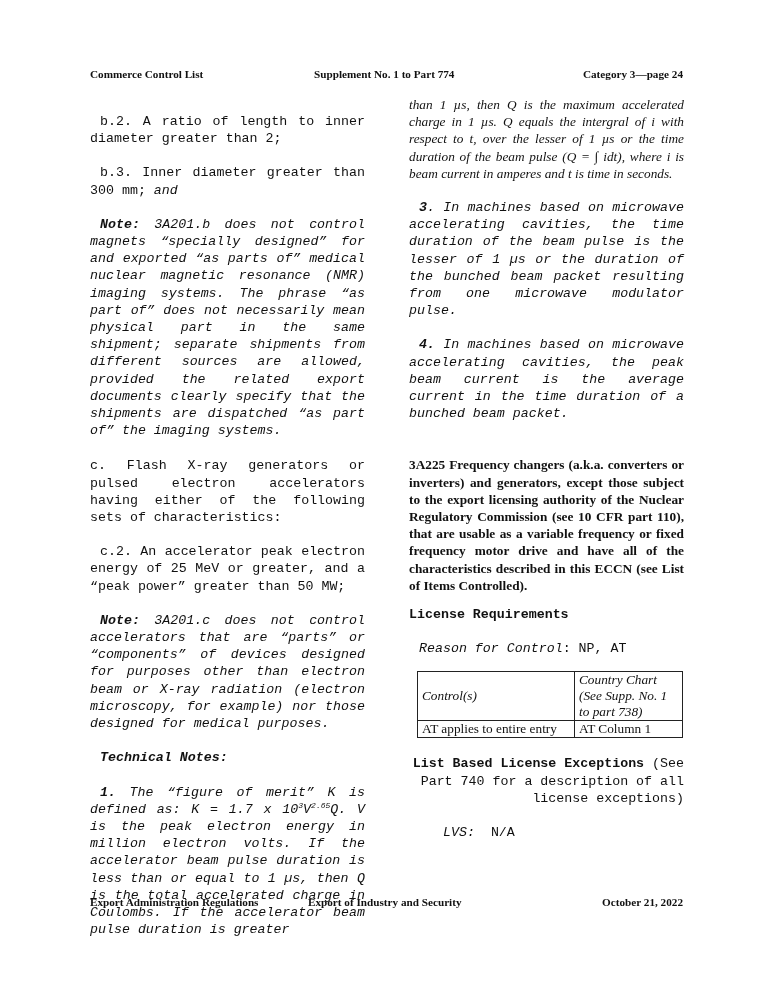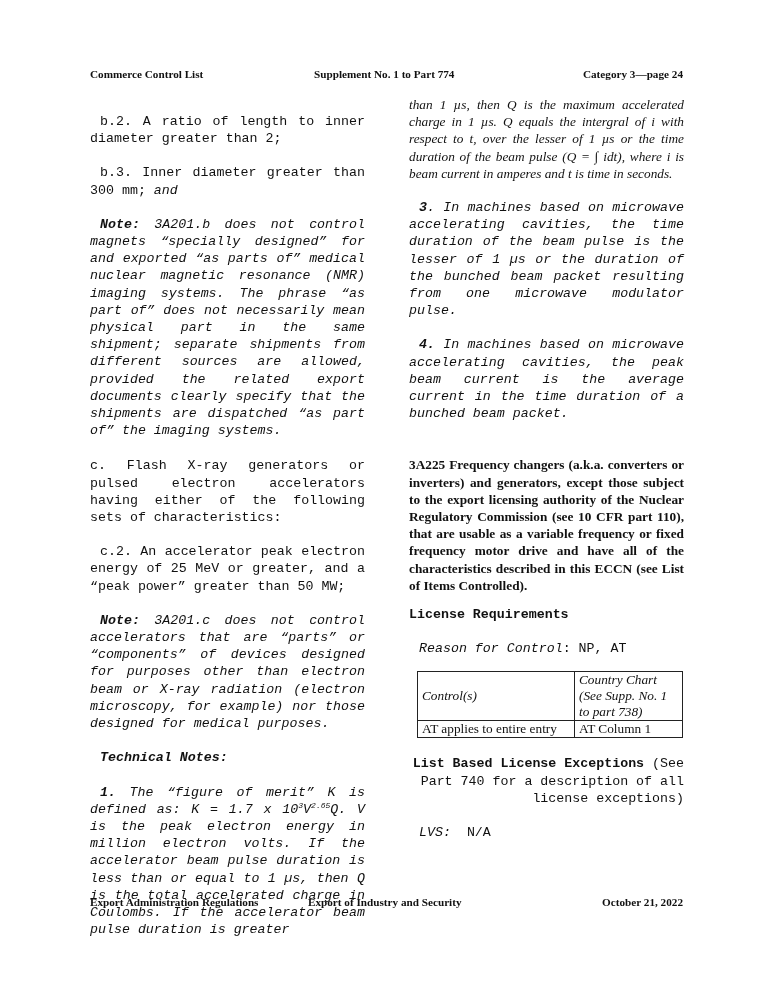--- a/index.html
+++ b/index.html
@@ -17,21 +17,21 @@
   .ind { text-indent: 10px; }
   .it { font-style: italic; }
   .b { font-weight: bold; margin-top: 12px; }
   .bi { font-weight: bold; font-style: italic; }
   sup { font-size: 8px; line-height: 0; vertical-align: 5px; }
   table.lic { border-collapse: collapse; margin-left: 8px; width: 266px; margin-top: 14px; font-size: 13.3px; line-height: 16px; }
   table.lic td { border: 1px solid #222; padding: 0 4px; vertical-align: top; }
   table.lic td.h { text-align: left; font-style: italic; vertical-align: middle; }
   .c1 { width: 148px; text-align: justify; }
   .ex { margin-left: 10px; }
-  .ex div { line-height: 17px; }
+  .ex div { line-height: 17px; margin-left: 24px; }
 </style>
 </head>
 <body>
 
 <div class="hdr">
   <span style="left:0">Commerce Control List</span>
   <span style="left:224px">Supplement No. 1 to Part 774</span>
   <span style="right:0">Category 3—page 24</span>
 </div>
 

